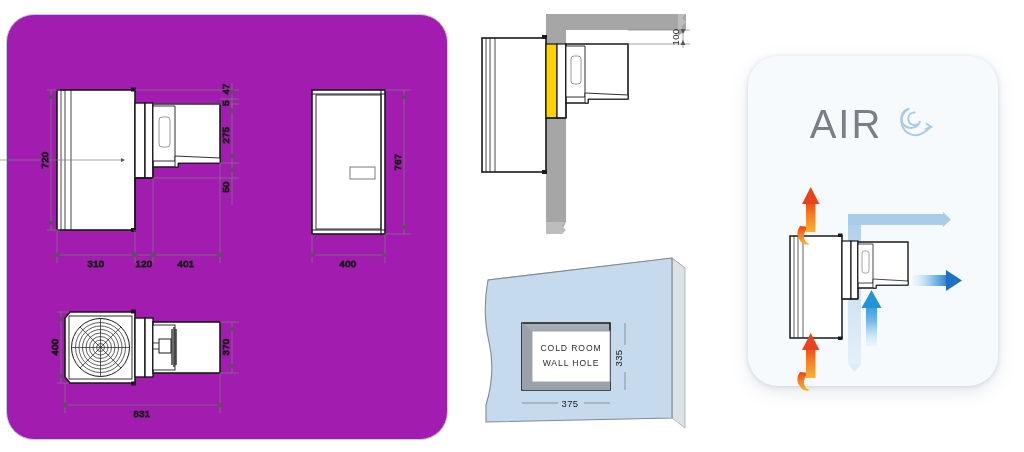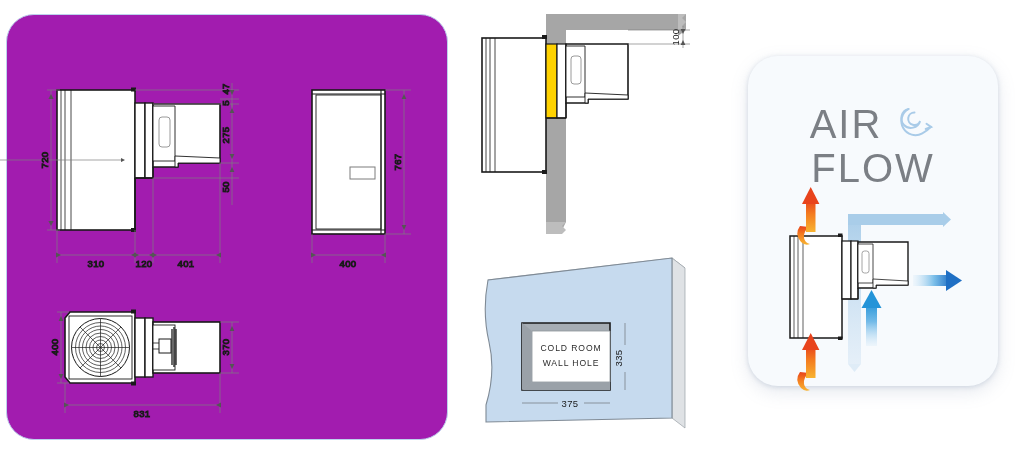--- a/index.html
+++ b/index.html
@@ -290,21 +290,20 @@
       <span class="air-row1">
         <span class="air-word">AIR</span>
         <svg width="46" height="40" viewBox="0 0 46 40" style="vertical-align:middle;margin-bottom:4px;">
           <g fill="none" stroke="#a9cbe8" stroke-width="2" stroke-linecap="round">
             <path d="M24.5 9.5 a6.2 6.2 0 1 0 5.6 8.6 a9.6 9.6 0 1 1 -11.6 -12.1"></path>
             <path d="M18.5 6 a13.5 13.5 0 1 0 13.8 24.3 c3.6 -1.8 6.2 -4.1 8.6 -6.6"></path>
             <path d="M36.5 20.8 l4.6 3.2 l-5.4 2.0"></path>
           </g>
         </svg>
       </span>
-      <span class="air-word">FLOW</span>
     </div>
 
     <svg width="250" height="210" viewBox="0 0 250 210" style="position:absolute;left:0;top:118px;">
       <defs>
         <linearGradient id="gOr" x1="0" y1="1" x2="0" y2="0">
           <stop offset="0%" stop-color="#f8b331"></stop>
           <stop offset="55%" stop-color="#f47d20"></stop>
           <stop offset="100%" stop-color="#e8431c"></stop>
         </linearGradient>
         <linearGradient id="gBlUp" x1="0" y1="1" x2="0" y2="0">

